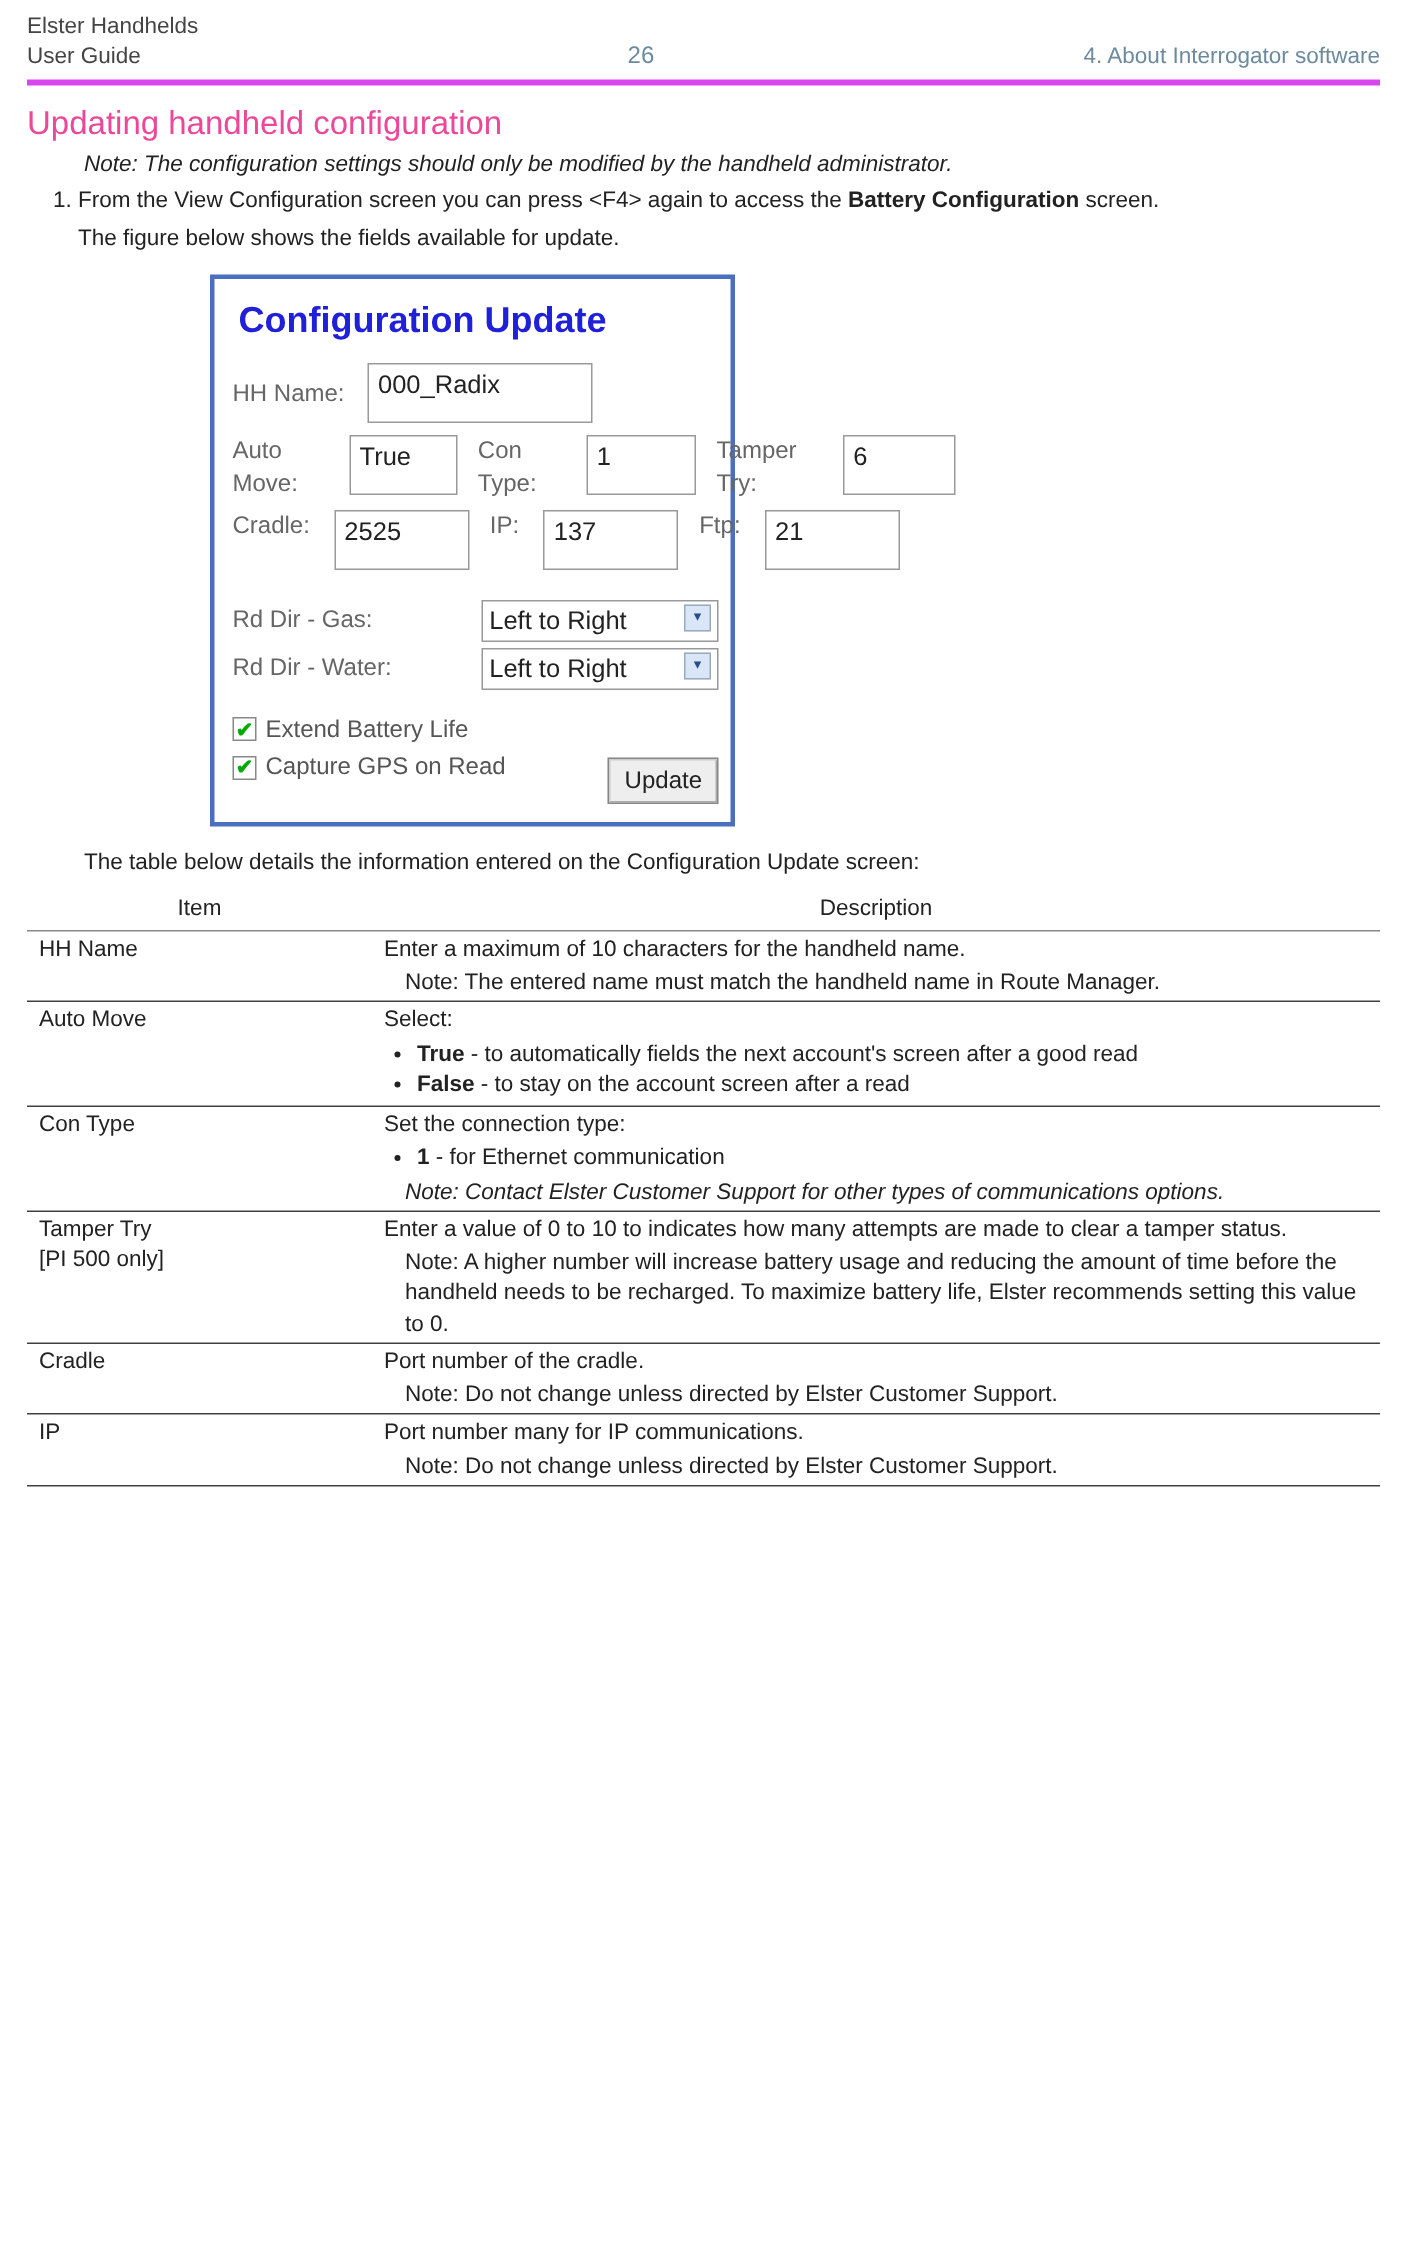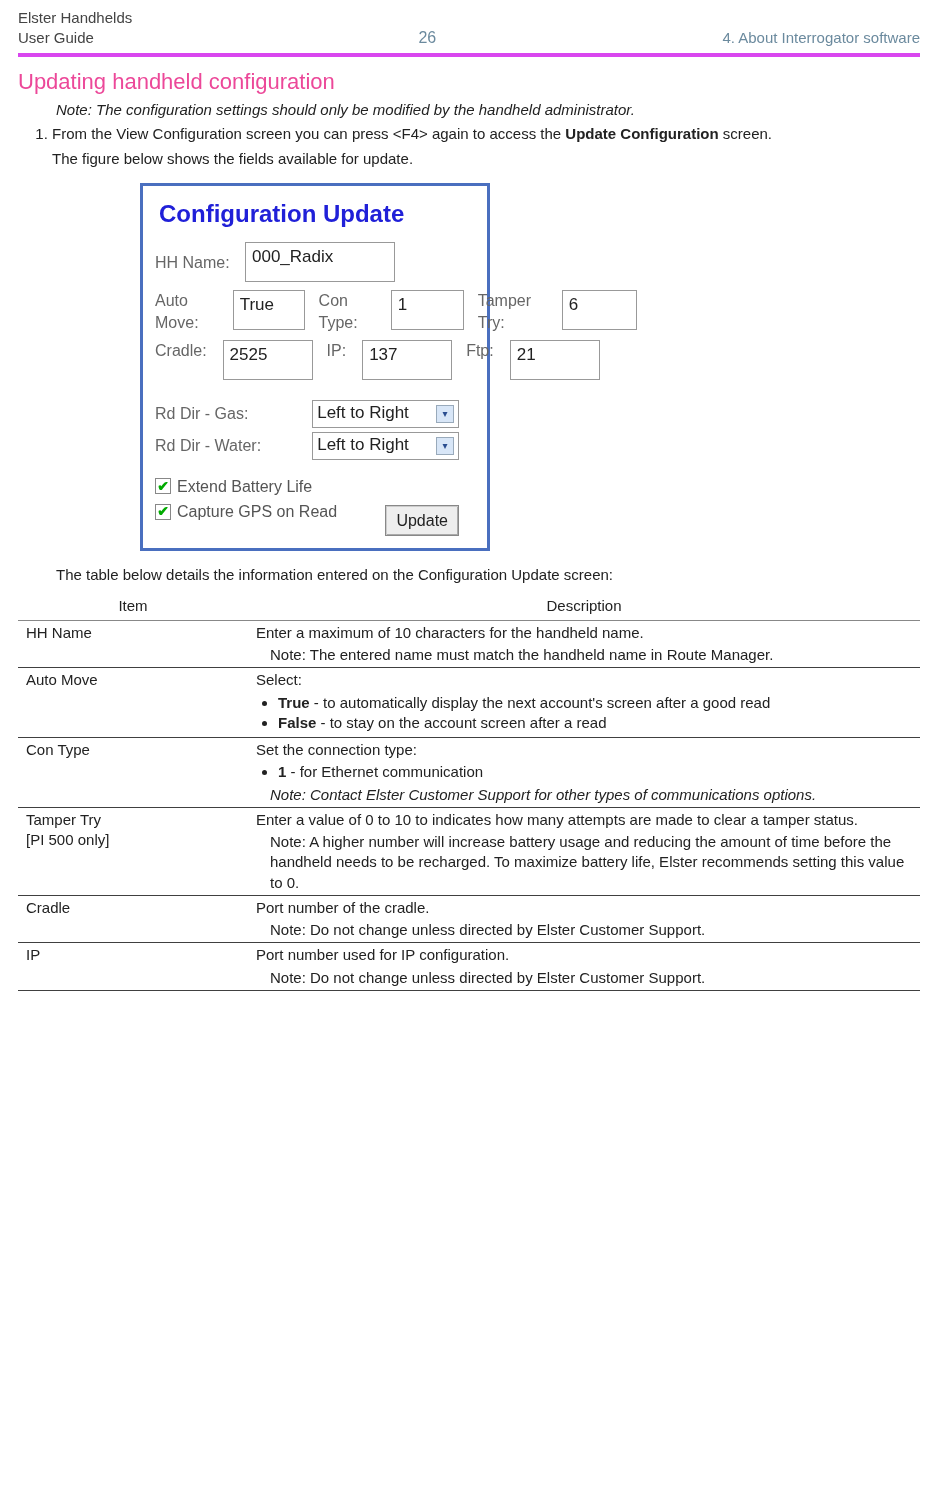--- a/index.html
+++ b/index.html
@@ -35,21 +35,21 @@
   .note-ital { font-style: italic; margin-bottom: 0; }
   ol.steps { margin: 4px 0 4px 16px; padding-left: 18px; }
   ol.steps li { margin-bottom: 6px; }
   .step-body { margin-left: 0; margin-top: 4px; }
   .bold { font-weight: 700; }
   .screenshot {
     margin: 14px auto 14px 122px;
     width: 350px;
     border: 3px solid #4a6fbf;
     background: #fff;
-    padding: 8px 28px 12px 12px;
+    padding: 8px 8px 12px 12px;
   }
   .cfg-title {
     color: #2020d8;
     font-weight: bold;
     font-size: 24px;
     font-family: "Arial", sans-serif;
     margin: 4px 0 12px 4px;
   }
   .shot-row { display: flex; align-items: center; gap: 8px; margin: 8px 0; }
   .shot-label {
@@ -79,21 +79,21 @@
   }
   .dir-select {
     border: 1px solid #999;
     font-family: Tahoma, sans-serif;
     font-size: 17px;
     padding: 2px 4px;
     height: 28px;
     width: 170px;
     display: flex;
     justify-content: space-between;
-    align-items: center;
+    align-items: flex-start;
     margin-left: 40px;
   }
   .dir-arrow {
     width: 18px; height: 18px;
     background: #d8e6f7;
     border: 1px solid #9ab;
     display: flex; align-items: center; justify-content: center;
     font-size: 10px; color: #2a4d8f;
   }
   .chk-row { display: flex; align-items: center; gap: 6px; margin: 4px 0; font-family: Tahoma, sans-serif; font-size: 16px; color: #555; }
@@ -147,21 +147,21 @@
   <div class="header-center">26</div>
   <div class="header-right">4. About Interrogator software</div>
 </div>
 
 <div class="section-heading">Updating handheld configuration</div>
 
 <div class="indent note-ital">Note: The configuration settings should only be modified by the handheld administrator.</div>
 
 <ol class="steps">
   <li>
-    <span>From the View Configuration screen you can press &lt;F4&gt; again to access the </span><span class="bold">Update Configuration</span><span> screen.</span>
+    <span>From the View Configuration screen you can press &lt;F4&gt; again to access the </span><span class="bold">Battery Configuration</span><span> screen.</span>
     <div class="step-body">The figure below shows the fields available for update.</div>
   </li>
 </ol>
 
 <div class="screenshot">
   <div class="cfg-title">Configuration Update</div>
 
   <div class="shot-row">
     <div class="shot-label">HH Name:</div>
     <div class="shot-input wide">000_Radix</div>
@@ -244,21 +244,21 @@
       <td>
         <div>Enter a maximum of 10 characters for the handheld name.</div>
         <div class="cell-note">Note: The entered name must match the handheld name in Route Manager.</div>
       </td>
     </tr>
     <tr>
       <td>Auto Move</td>
       <td>
         <div>Select:</div>
         <ul class="bullets">
-          <li><span class="bold">True</span><span> - to automatically display the next account's screen after a good read</span></li>
+          <li><span class="bold">True</span><span> - to automatically fields the next account's screen after a good read</span></li>
           <li><span class="bold">False</span><span> - to stay on the account screen after a read</span></li>
         </ul>
       </td>
     </tr>
     <tr>
       <td>Con Type</td>
       <td>
         <div>Set the connection type:</div>
         <ul class="bullets">
           <li><span class="bold">1</span><span> - for Ethernet communication</span></li>
@@ -279,18 +279,18 @@
     <tr>
       <td>Cradle</td>
       <td>
         <div>Port number of the cradle.</div>
         <div class="cell-note">Note: Do not change unless directed by Elster Customer Support.</div>
       </td>
     </tr>
     <tr>
       <td>IP</td>
       <td>
-        <div>Port number used for IP configuration.</div>
+        <div>Port number many for IP communications.</div>
         <div class="cell-note">Note: Do not change unless directed by Elster Customer Support.</div>
       </td>
     </tr>
   </tbody>
 </table>
 
 </body></html>

